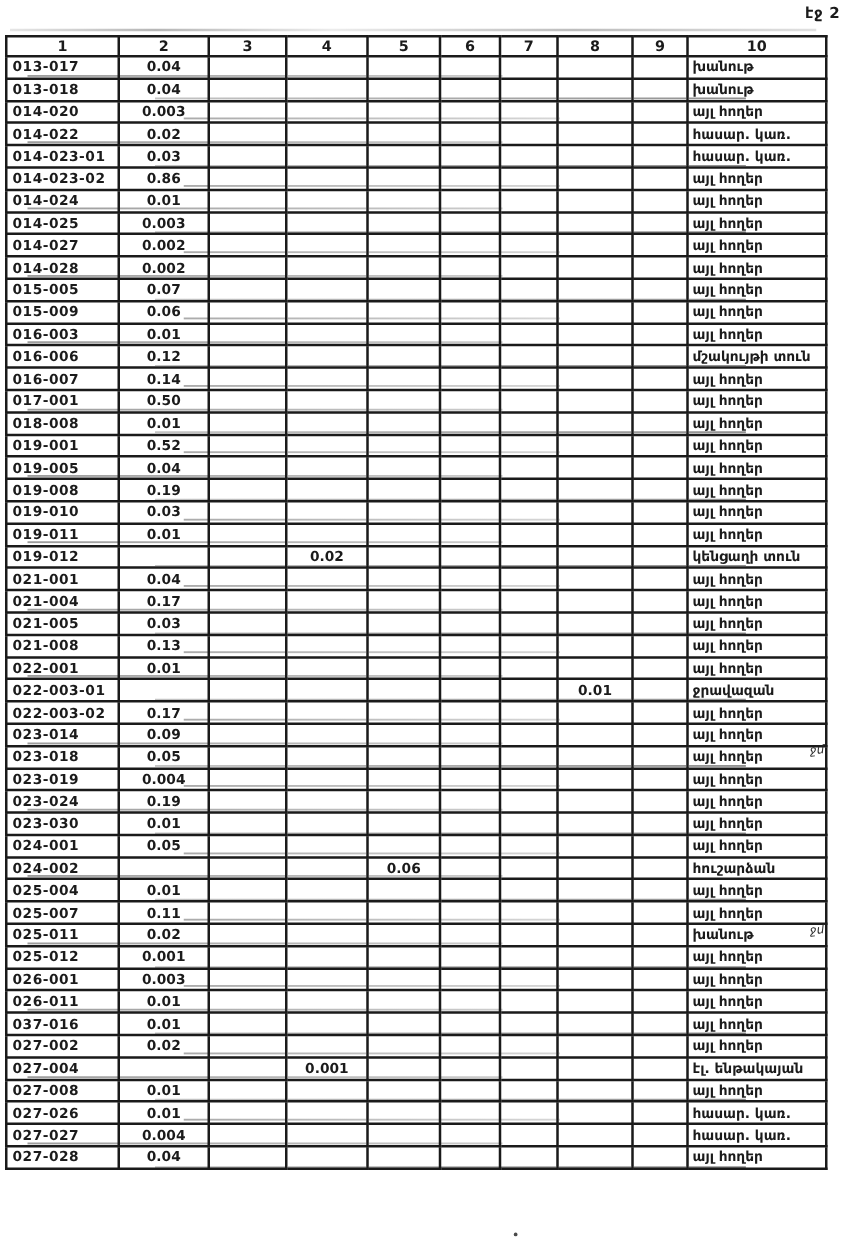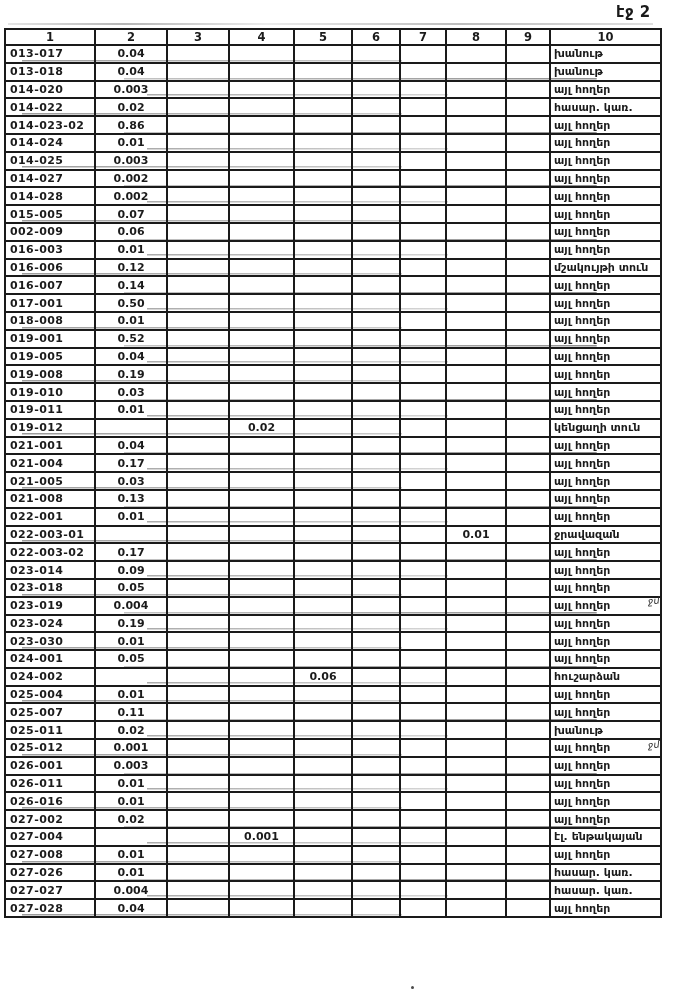--- a/index.html
+++ b/index.html
@@ -3,22 +3,22 @@
 <meta charset="utf-8">
 <style>
   html, body { margin:0; padding:0; }
   body {
     width:683px; height:995px; position:relative;
     background:#ffffff; color:#1b1b1b;
     font-family:"DejaVu Sans", sans-serif;
     overflow:hidden;
   }
   .page-label {
-    position:absolute; top:3px; left:616px;
-    font-size:15px; font-weight:700; letter-spacing:.5px;
+    position:absolute; top:3px; left:644px;
+    font-size:12px; font-weight:700; letter-spacing:.5px;
   }
   .top-smear {
     position:absolute; top:23px; left:8px; width:645px; height:2px;
     background:linear-gradient(90deg,#d8d8d8 0%,#8f8f8f 18%,#e2e2e2 40%,#9a9a9a 70%,#cfcfcf 100%);
     opacity:.65;
   }
   table.report {
     position:absolute; top:28px; left:4px; width:656px;
     border-collapse:collapse; table-layout:fixed;
   }
@@ -136,20 +136,32 @@
           <td class="c3"></td>
           <td class="c4"></td>
           <td class="c5"></td>
           <td class="c6"></td>
           <td class="c7"></td>
           <td class="c8"></td>
           <td class="c9"></td>
           <td class="c10">հասար. կառ.</td>
         </tr>
         <tr>
+          <td class="c1">014-023-01</td>
+          <td class="c2">0.03</td>
+          <td class="c3"></td>
+          <td class="c4"></td>
+          <td class="c5"></td>
+          <td class="c6"></td>
+          <td class="c7"></td>
+          <td class="c8"></td>
+          <td class="c9"></td>
+          <td class="c10">հասար. կառ.</td>
+        </tr>
+        <tr>
           <td class="c1">014-023-02</td>
           <td class="c2">0.86</td>
           <td class="c3"></td>
           <td class="c4"></td>
           <td class="c5"></td>
           <td class="c6"></td>
           <td class="c7"></td>
           <td class="c8"></td>
           <td class="c9"></td>
           <td class="c10">այլ հողեր</td>
@@ -208,21 +220,21 @@
           <td class="c3"></td>
           <td class="c4"></td>
           <td class="c5"></td>
           <td class="c6"></td>
           <td class="c7"></td>
           <td class="c8"></td>
           <td class="c9"></td>
           <td class="c10">այլ հողեր</td>
         </tr>
         <tr>
-          <td class="c1">002-009</td>
+          <td class="c1">015-009</td>
           <td class="c2">0.06</td>
           <td class="c3"></td>
           <td class="c4"></td>
           <td class="c5"></td>
           <td class="c6"></td>
           <td class="c7"></td>
           <td class="c8"></td>
           <td class="c9"></td>
           <td class="c10">այլ հողեր</td>
         </tr>
@@ -592,21 +604,21 @@
           <td class="c3"></td>
           <td class="c4"></td>
           <td class="c5"></td>
           <td class="c6"></td>
           <td class="c7"></td>
           <td class="c8"></td>
           <td class="c9"></td>
           <td class="c10">այլ հողեր</td>
         </tr>
         <tr>
-          <td class="c1">026-016</td>
+          <td class="c1">037-016</td>
           <td class="c2">0.01</td>
           <td class="c3"></td>
           <td class="c4"></td>
           <td class="c5"></td>
           <td class="c6"></td>
           <td class="c7"></td>
           <td class="c8"></td>
           <td class="c9"></td>
           <td class="c10">այլ հողեր</td>
         </tr>

